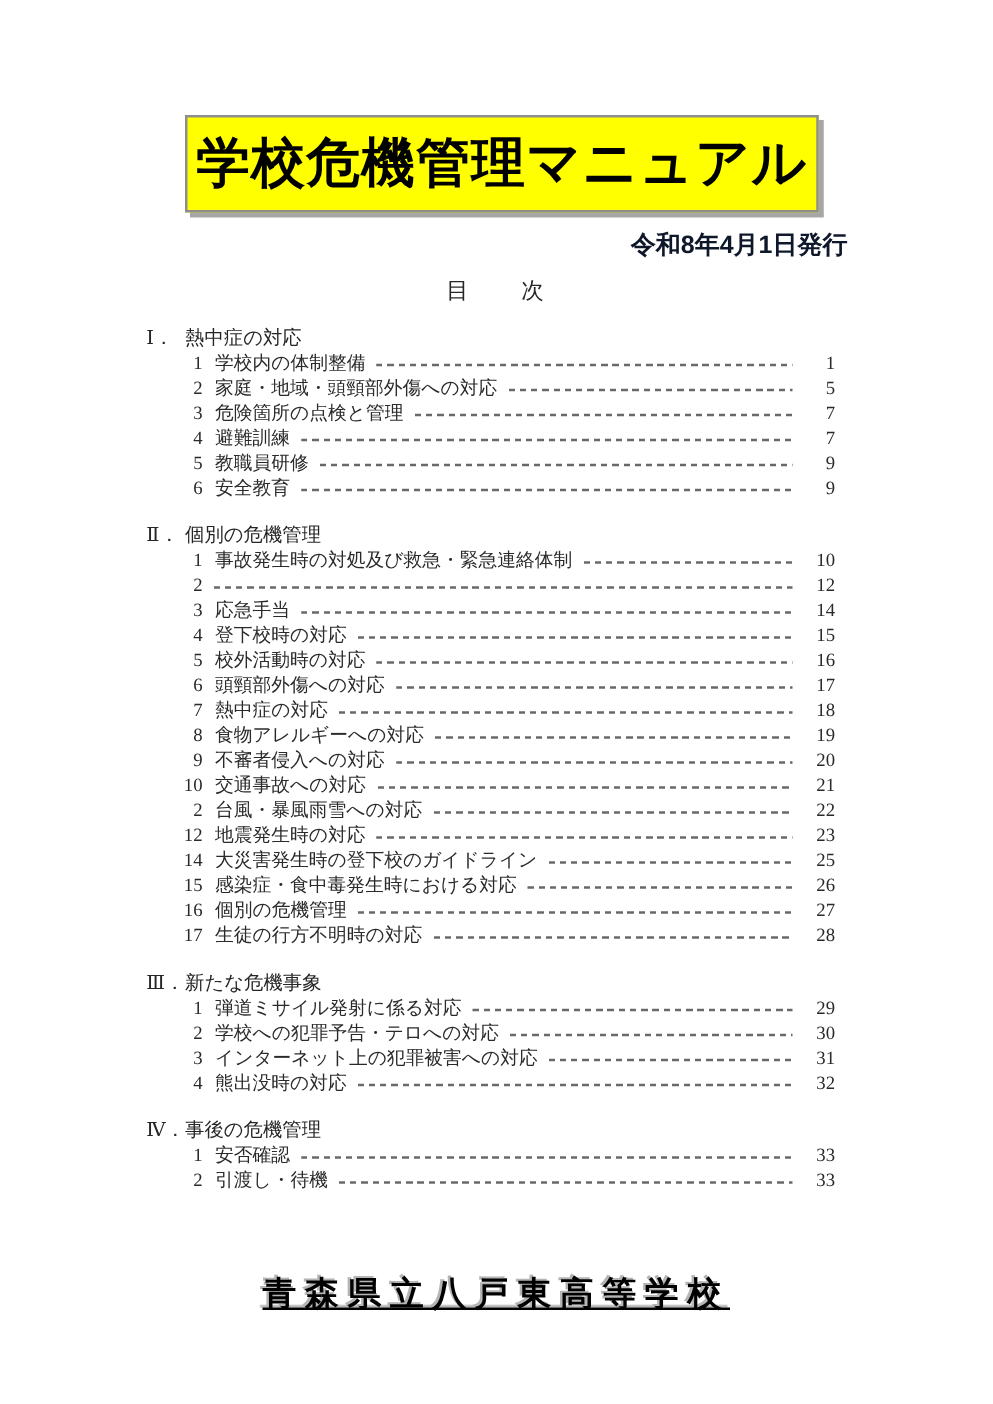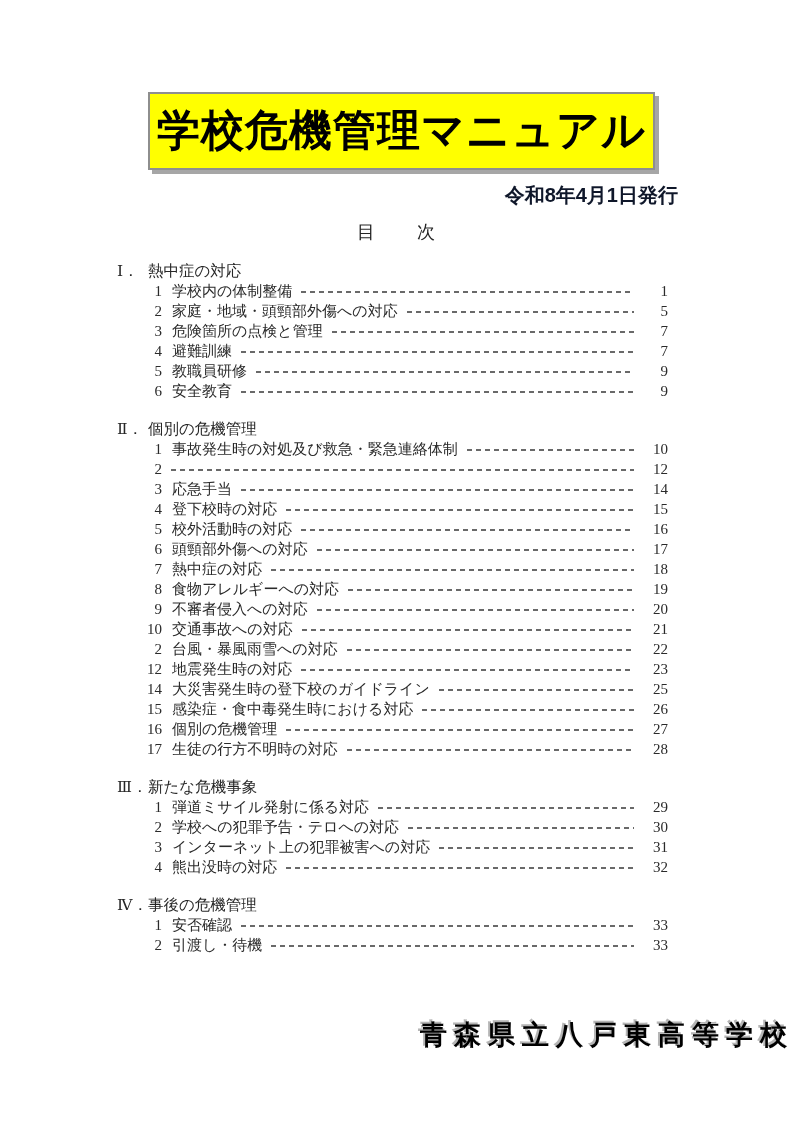--- a/index.html
+++ b/index.html
@@ -120,28 +120,29 @@
     text-align: right;
     flex: none;
   }
 
   
   .footer {
     position: absolute;
     top: 1017px;
     left: 0;
     width: 100%;
-    text-align: right;
+    text-align: center;
     font-family: "Liberation Sans", "DejaVu Sans", sans-serif;
     font-weight: bold;
     font-size: 27px;
     letter-spacing: 7px;
     color: #000000;
     text-shadow: -2px -2px 0 #b5b5b5;
     white-space: nowrap;
+    text-decoration: underline;
   }
 </style>
 </head>
 <body>
 
 <div class="page">
 
   <div class="banner">
     <span class="banner-title">学校危機管理マニュアル</span>
   </div>

